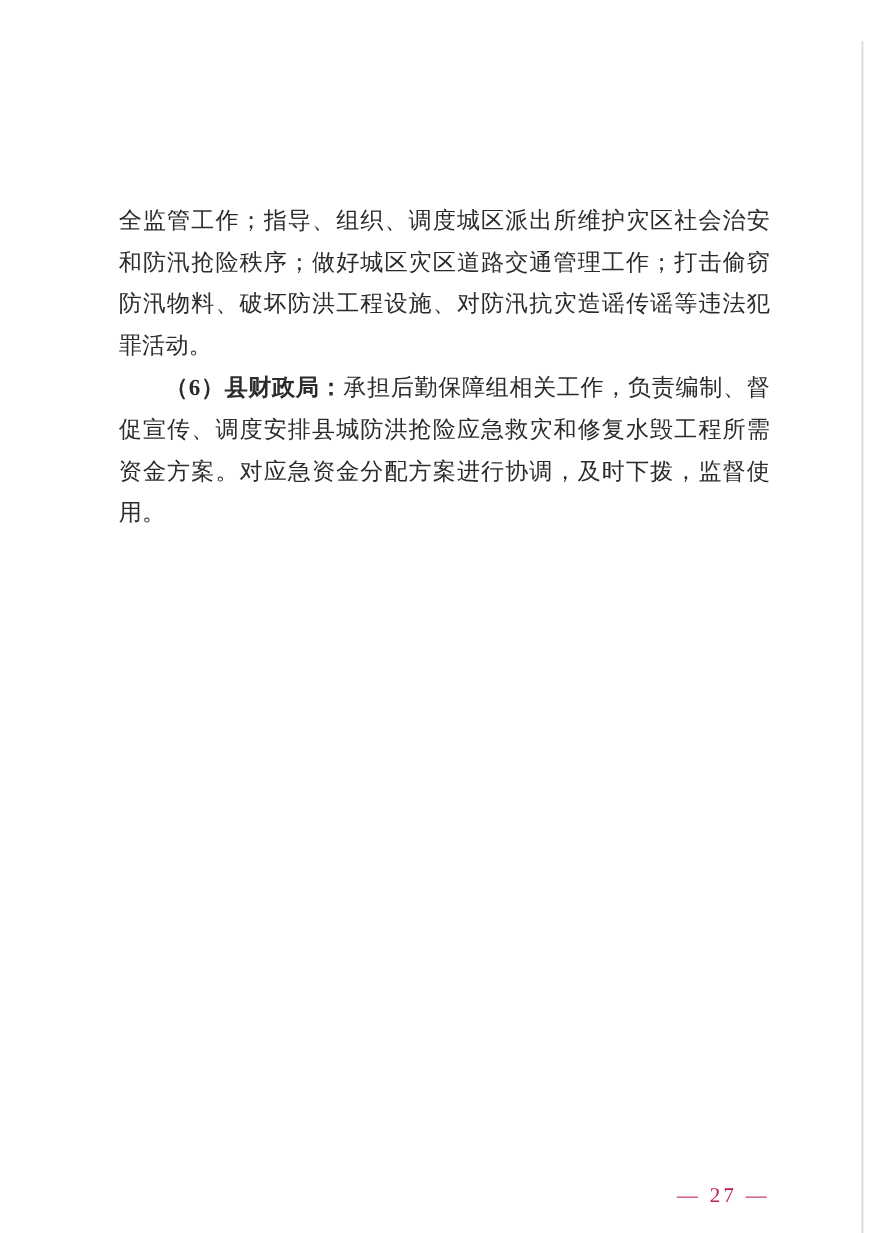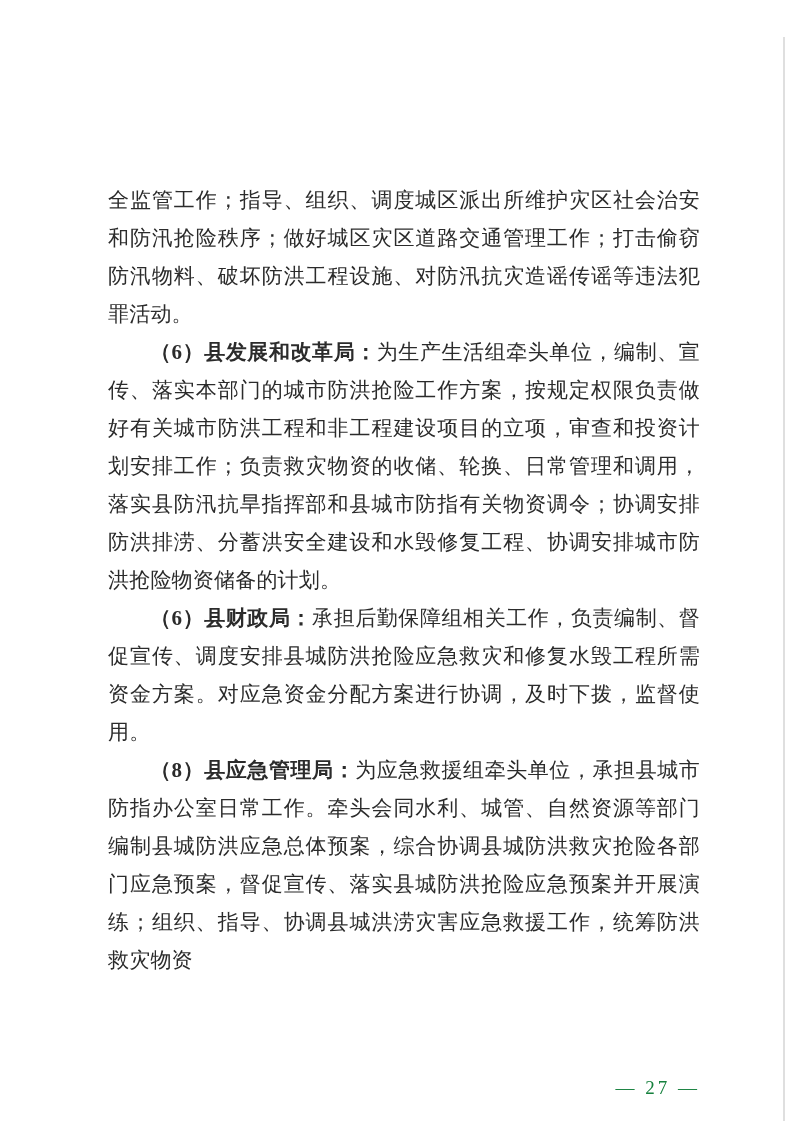--- a/index.html
+++ b/index.html
@@ -46,40 +46,38 @@
   .para-label {
     font-weight: bold;
   }
   .footer {
     position: absolute;
     top: 1040px;
     left: 0;
     width: 700px;
     text-align: right;
     font-size: 19px;
-    color: #15803d;
+    color: #be185d;
     letter-spacing: 3px;
     font-family: "Liberation Serif", "DejaVu Serif", serif;
   }
 </style>
 </head>
 <body>
 
 <div class="page">
 
   <div class="content">
 
     <p class="para continuation"><span class="para-label"></span><span class="para-text">全监管工作；指导、组织、调度城区派出所维护灾区社会治安和防汛抢险秩序；做好城区灾区道路交通管理工作；打击偷窃防汛物料、破坏防洪工程设施、对防汛抗灾造谣传谣等违法犯罪活动。</span></p>
 
 
-    <p class="para"><span class="para-label">（6）县发展和改革局：</span><span class="para-text">为生产生活组牵头单位，编制、宣传、落实本部门的城市防洪抢险工作方案，按规定权限负责做好有关城市防洪工程和非工程建设项目的立项，审查和投资计划安排工作；负责救灾物资的收储、轮换、日常管理和调用，落实县防汛抗旱指挥部和县城市防指有关物资调令；协调安排防洪排涝、分蓄洪安全建设和水毁修复工程、协调安排城市防洪抢险物资储备的计划。</span></p>
 
     <p class="para"><span class="para-label">（6）县财政局：</span><span class="para-text">承担后勤保障组相关工作，负责编制、督促宣传、调度安排县城防洪抢险应急救灾和修复水毁工程所需资金方案。对应急资金分配方案进行协调，及时下拨，监督使用。</span></p>
 
-    <p class="para"><span class="para-label">（8）县应急管理局：</span><span class="para-text">为应急救援组牵头单位，承担县城市防指办公室日常工作。牵头会同水利、城管、自然资源等部门编制县城防洪应急总体预案，综合协调县城防洪救灾抢险各部门应急预案，督促宣传、落实县城防洪抢险应急预案并开展演练；组织、指导、协调县城洪涝灾害应急救援工作，统筹防洪救灾物资</span></p>
 
   </div>
 
   <div class="footer">— 27 —</div>
 
   <div class="scan-edge"></div>
 
 </div>
 
 </body></html>

